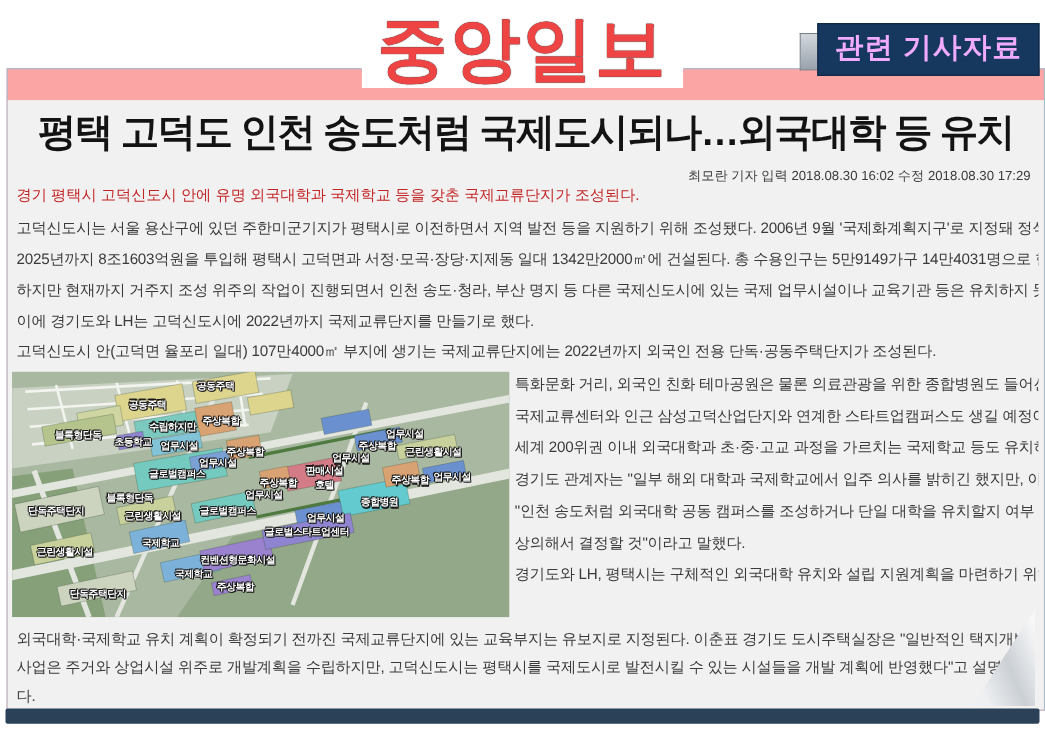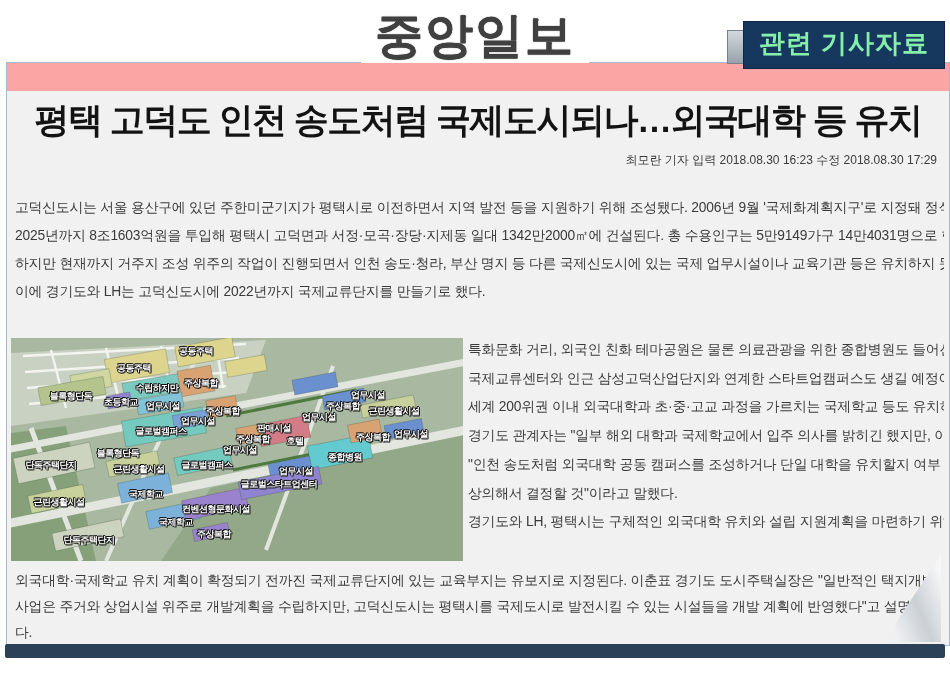--- a/index.html
+++ b/index.html
@@ -2,26 +2,26 @@
 <html><head>
 <meta charset="utf-8">
 <style>
   * { box-sizing: border-box; }
   body { margin:0; background:#ffffff; font-family:"Liberation Sans", sans-serif; }
   .page { position:relative; width:950px; height:674px; background:#fff; overflow:hidden; }
 
   
   .logo { position:absolute; top:10px; left:0; right:0; text-align:center; z-index:5; }
   .logo span { display:inline-block; background:#fff; padding:0 14px; font-family:"Liberation Serif", serif;
-               font-weight:900; font-size:48px; letter-spacing:2px; color:#404040; line-height:1.1;
+               font-weight:900; font-size:64px; letter-spacing:2px; color:#ef4444; line-height:1.1;
                text-shadow:0 0 1px #000; }
   .badge-wrap { position:absolute; top:21px; right:5px; z-index:6; display:flex; align-items:flex-start; }
   .badge-tab { width:16px; height:34px; margin-top:9px; background:linear-gradient(180deg,#d3d8dd,#98a2ac);
                border:1px solid #78828d; border-right:none; }
-  .badge { background:#16375e; color:#86efac; font-size:26px; font-weight:700; letter-spacing:1px;
+  .badge { background:#16375e; color:#f0abfc; font-size:26px; font-weight:700; letter-spacing:1px;
            padding:4px 15px 7px; border:1px solid #0d2745; }
 
   
   .frame { position:absolute; left:6px; top:62px; width:944px; height:584px;
            border:1px solid #a5bacb; background:#fca5a5; }
   .frame-gray { position:absolute; left:0; top:28px; right:0; bottom:0; background:#f1f1f2; }
 
   .headline { position:absolute; top:34px; left:0; right:0; text-align:center;
               font-size:35px; font-weight:800; letter-spacing:-1.5px; color:#131313; margin:0; }
   .byline { position:absolute; top:89px; right:12px; font-size:12px; color:#3b3b3b; }
@@ -61,27 +61,29 @@
   </div>
   <div class="badge-wrap">
     <div class="badge-tab"></div>
     <div class="badge">관련 기사자료</div>
   </div>
 
   <div class="frame">
     <div class="frame-gray"></div>
 
     <h1 class="headline">평택 고덕도 인천 송도처럼 국제도시되나…외국대학 등 유치</h1>
-    <div class="byline">최모란 기자 입력 2018.08.30 16:23 수정 2018.08.30 17:29</div>
+    <div class="byline">최모란 기자 입력 2018.08.30 16:02 수정 2018.08.30 17:29</div>
+    <p class="lead">경기 평택시 고덕신도시 안에 유명 외국대학과 국제학교 등을 갖춘 국제교류단지가 조성된다.</p>
 
     <div class="paras" id="paras">
         <p class="para">고덕신도시는 서울 용산구에 있던 주한미군기지가 평택시로 이전하면서 지역 발전 등을 지원하기 위해 조성됐다. 2006년 9월 '국제화계획지구'로 지정돼 정식 명칭은 '고덕국제신도시'다.</p>
         <p class="para">2025년까지 8조1603억원을 투입해 평택시 고덕면과 서정·모곡·장당·지제동 일대 1342만2000㎡에 건설된다. 총 수용인구는 5만9149가구 14만4031명으로 현재 공정률은 31%다.</p>
         <p class="para">하지만 현재까지 거주지 조성 위주의 작업이 진행되면서 인천 송도·청라, 부산 명지 등 다른 국제신도시에 있는 국제 업무시설이나 교육기관 등은 유치하지 못한 상태다.</p>
         <p class="para">이에 경기도와 LH는 고덕신도시에 2022년까지 국제교류단지를 만들기로 했다.</p>
+        <p class="para">고덕신도시 안(고덕면 율포리 일대) 107만4000㎡ 부지에 생기는 국제교류단지에는 2022년까지 외국인 전용 단독·공동주택단지가 조성된다.</p>
       </div>
 
     <div class="media">
       <div class="map" id="map">
         <svg width="452" height="223" viewBox="0 0 452 223">
           <rect width="452" height="223" fill="#a9b8a0"></rect>
           <polygon points="150,223 200,150 452,95 452,223" fill="#93a888"></polygon>
           <polygon points="0,95 55,88 85,223 0,223" fill="#86a17a"></polygon>
           <polygon points="0,15 255,2 235,55 0,88" fill="#c9d1c2"></polygon>
           <g stroke="#f2f4ef" stroke-width="2.4">
@@ -147,21 +149,21 @@
             <span class="map-label" style="left: 60px; top: 58px;">블록형단독</span>
             <span class="map-label" style="left: 110px; top: 64px;">초등학교</span>
             <span class="map-label" style="left: 152px; top: 68px;">업무시설</span>
             <span class="map-label" style="left: 212px; top: 73px;">주상복합</span>
             <span class="map-label" style="left: 187px; top: 83px;">업무시설</span>
             <span class="map-label" style="left: 150px; top: 93px;">글로벌캠퍼스</span>
             <span class="map-label" style="left: 357px; top: 57px;">업무시설</span>
             <span class="map-label" style="left: 332px; top: 68px;">주상복합</span>
             <span class="map-label" style="left: 383px; top: 73px;">근린생활시설</span>
             <span class="map-label" style="left: 308px; top: 79px;">업무시설</span>
-            <span class="map-label" style="left: 263px; top: 90px;">판매시설</span>
+            <span class="map-label" style="left: 284px; top: 90px;">판매시설</span>
             <span class="map-label" style="left: 242px; top: 101px;">주상복합</span>
             <span class="map-label" style="left: 284px; top: 103px;">호텔</span>
             <span class="map-label" style="left: 362px; top: 99px;">주상복합</span>
             <span class="map-label" style="left: 400px; top: 96px;">업무시설</span>
             <span class="map-label" style="left: 229px; top: 112px;">업무시설</span>
             <span class="map-label" style="left: 334px; top: 119px;">종합병원</span>
             <span class="map-label" style="left: 285px; top: 133px;">업무시설</span>
             <span class="map-label" style="left: 268px; top: 146px;">글로벌스타트업센터</span>
             <span class="map-label" style="left: 107px; top: 115px;">블록형단독</span>
             <span class="map-label" style="left: 40px; top: 127px;">단독주택단지</span>

